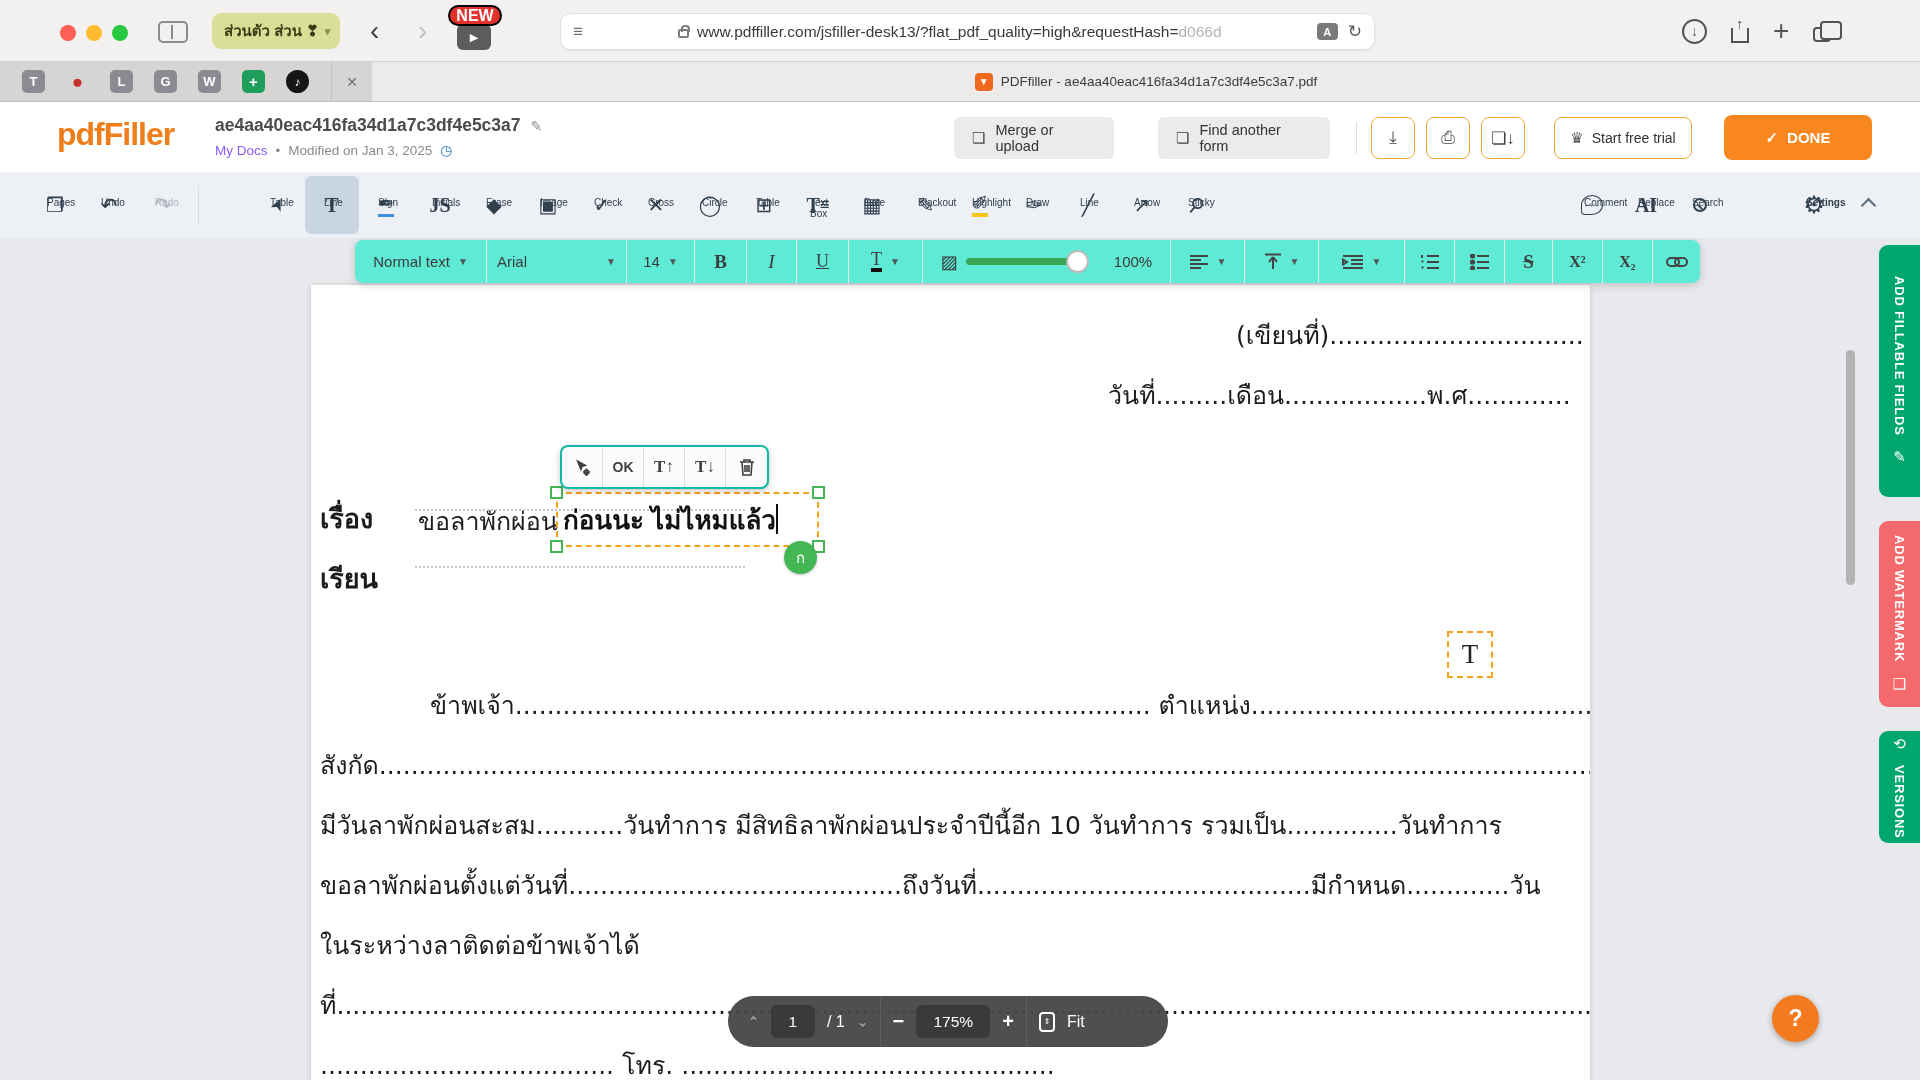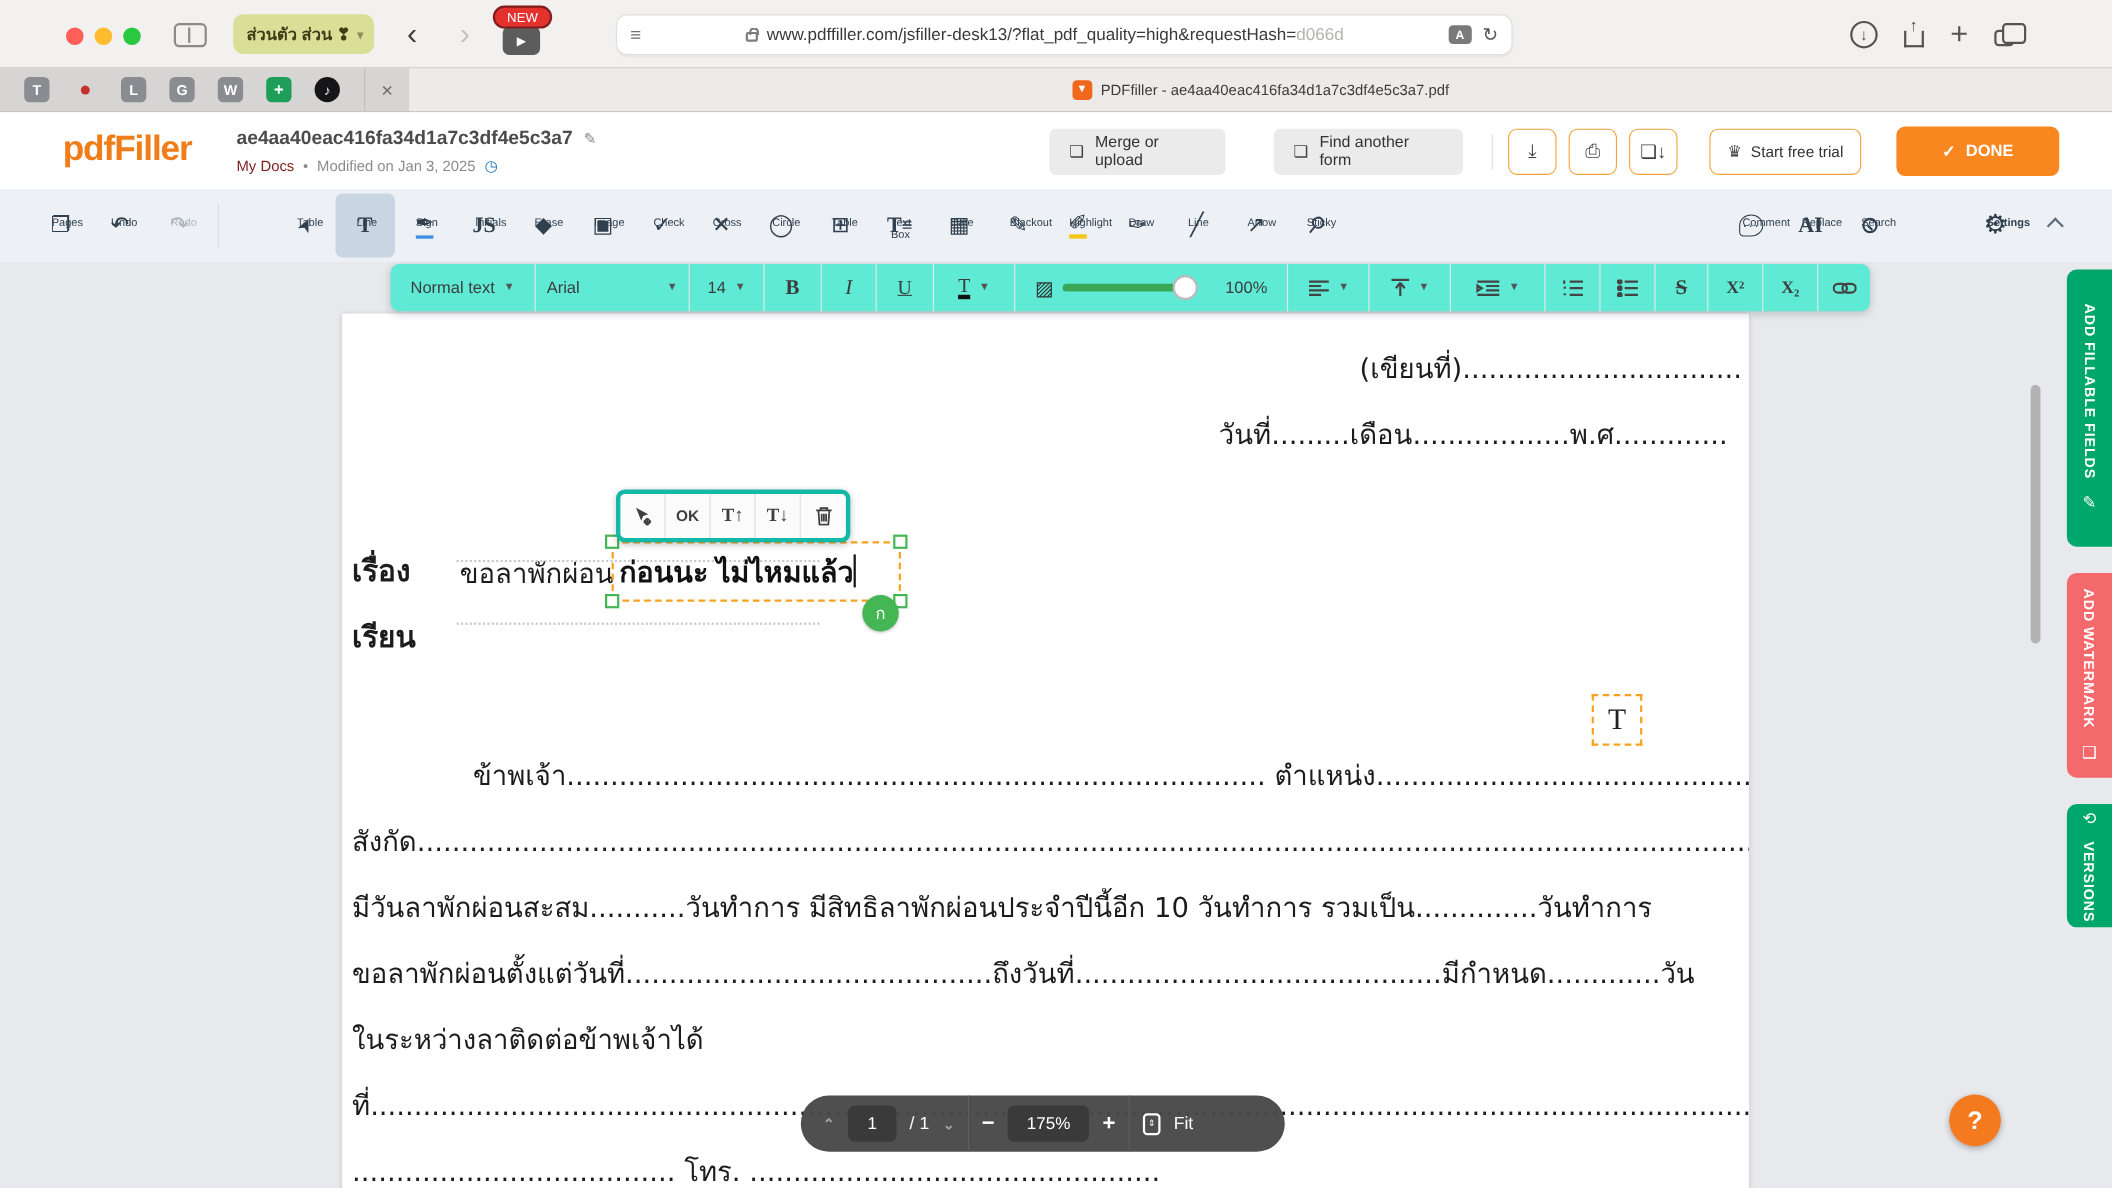--- a/index.html
+++ b/index.html
@@ -10,21 +10,21 @@
   .chrome{position:absolute;top:0;left:0;width:1920px;height:62px;background:#f2f1ef;border-bottom:1px solid #d2d0ce}
   .tl{position:absolute;top:25px;width:16px;height:16px;border-radius:50%}
   .tl.r{left:60px;background:#ff5f57}.tl.y{left:86px;background:#febc2e}.tl.g{left:112px;background:#28c840}
   .sb-toggle{position:absolute;left:158px;top:21px;width:30px;height:22px;border:2px solid #8b8b8b;border-radius:5px}
   .sb-toggle::before{content:"";position:absolute;left:4px;top:2px;bottom:2px;width:7px;border-right:2px solid #8b8b8b}
   .profile-pill{position:absolute;left:212px;top:13px;height:36px;padding:0 10px 0 12px;background:#d9df97;border-radius:9px;display:flex;align-items:center;gap:6px;font-size:15px;font-weight:bold;color:#3d3d15}
   .profile-pill .chev{font-size:11px;color:#8a8f5a}
   .navbtn{position:absolute;top:16px;font-size:28px;line-height:30px;color:#3d3d3d}
   .navbtn.fwd{color:#c3c2c0}
   .ytc{position:absolute;left:457px;top:24px;width:34px;height:26px;background:#5c5c5c;border-radius:6px;color:#fff;font-size:11px;display:flex;align-items:center;justify-content:center}
-  .newbadge{position:absolute;left:448px;top:5px;width:54px;height:21px;background:#e3312e;color:#fff;font-size:12px;font-weight:normal;border-radius:11px;border:2px solid #7f1d1d;display:flex;align-items:center;justify-content:center;z-index:3}
+  .newbadge{position:absolute;left:448px;top:5px;width:54px;height:21px;background:#e3312e;color:#fff;font-size:16px;font-weight:bold;border-radius:11px;border:2px solid #000000;display:flex;align-items:center;justify-content:center;z-index:3}
   .urlbar{position:absolute;left:560px;top:13px;width:815px;height:37px;background:#fff;border:1px solid #e2e0de;border-radius:10px;display:flex;align-items:center;padding:0 12px;box-shadow:0 1px 2px rgba(0,0,0,.05)}
   .reader-i{font-size:17px;color:#6d6d6d;margin-right:auto}
   .urlmid{display:flex;align-items:center;gap:8px;margin:0 auto}
   .lock{width:11px;height:9px;border:2px solid #7c7c7c;border-radius:2px;position:relative;margin-top:4px}
   .lock::before{content:"";position:absolute;left:1px;top:-6px;width:5px;height:5px;border:2px solid #7c7c7c;border-bottom:none;border-radius:4px 4px 0 0}
   .urltxt{font-size:15.5px;color:#3a3a3a;white-space:nowrap}
   .urltail{color:#b5b3b1}
   .urlright{display:flex;align-items:center;gap:10px;margin-left:auto}
   .transl{width:21px;height:17px;background:#7a7a7a;border-radius:4px;color:#fff;font-size:11px;font-weight:bold;display:flex;align-items:center;justify-content:center}
   .reload{font-size:17px;color:#565656}
@@ -50,21 +50,21 @@
   .tab2{flex:1;background:#edebe9;color:#3c3c3c}
   .wpfav{width:20px;height:20px;border-radius:50%;background:radial-gradient(circle at 35% 35%,#e13fae,#8b2fc9)}
   .pdffav{width:18px;height:18px;background:#f0681e;border-radius:4px;color:#fff;font-size:10px;display:flex;align-items:center;justify-content:center}
 
   
   .apphdr{position:absolute;top:102px;left:0;width:1920px;height:70px;background:#fff}
   .logo{position:absolute;left:57px;top:14px;font-size:32px;font-weight:bold;color:#ef7e1a;letter-spacing:-1px}
   .doctitle{position:absolute;left:215px;top:13px;font-size:17.5px;font-weight:bold;color:#4c4c4c;display:flex;gap:10px;align-items:center}
   .doctitle .pencil{font-size:14px;color:#8a8a8a;font-weight:normal}
   .docmeta{position:absolute;left:215px;top:40px;font-size:13.5px;color:#8b8b8b;display:flex;gap:8px;align-items:center}
-  .docmeta .mydocs{color:#7f1d1d}
+  .docmeta .mydocs{color:#8b5cf6}
   .docmeta .clock{color:#2f80c2;font-size:14px}
   .hbtn{position:absolute;top:15px;height:42px;background:#ebebeb;border-radius:6px;display:flex;align-items:center;gap:10px;padding:0 18px;font-size:14.5px;color:#333}
   .hbtn .di{font-size:15px;color:#444}
   .hdiv{position:absolute;top:20px;width:1px;height:32px;background:#ddd}
   .oibtn{position:absolute;top:15px;width:44px;height:42px;border:1.5px solid #f2a438;border-radius:8px;background:#fff;display:flex;align-items:center;justify-content:center;color:#3f3f3f;font-size:17px}
   .trialbtn{position:absolute;left:1554px;top:15px;width:138px;height:42px;border:1.5px solid #f2a438;border-radius:8px;background:#fff;display:flex;align-items:center;justify-content:center;gap:8px;font-size:14px;color:#333}
   .trialbtn .crown{color:#4a4a4a;font-size:15px}
   .donebtn{position:absolute;left:1724px;top:13px;width:148px;height:45px;background:#f8871f;border-radius:8px;display:flex;align-items:center;justify-content:center;gap:9px;color:#fff;font-size:15px;font-weight:bold}
 
   
@@ -101,21 +101,21 @@
   .fB{font-family:"Liberation Serif",serif;font-weight:bold;font-size:19px}
   .fI{font-family:"Liberation Serif",serif;font-style:italic;font-size:19px}
   .fU{font-family:"Liberation Serif",serif;text-decoration:underline;font-size:18px}
   .fT{font-family:"Liberation Serif",serif;font-size:18px;border-bottom:4px solid #111;line-height:17px}
   .opic{font-size:18px;color:#333}
   .slider{width:112px;height:7px;background:#3aa757;border-radius:4px;position:relative}
   .slider .knob{position:absolute;right:-11px;top:-8px;width:23px;height:23px;background:#fff;border:2px solid #bbb;border-radius:50%}
   .micon{stroke:#444;stroke-width:2;fill:none}
 
   
-  .minitb{position:absolute;display:flex;background:#fbfbfb;border:4px solid #14b8a6;border-radius:8px;box-shadow:0 2px 6px rgba(0,0,0,.22);z-index:6}
+  .minitb{position:absolute;display:flex;background:#fbfbfb;border:2px solid #14b8a6;border-radius:8px;box-shadow:0 2px 6px rgba(0,0,0,.22);z-index:6}
   .mtb{width:41px;height:40px;display:flex;align-items:center;justify-content:center;border-right:1px solid #dcdcdc;font-size:14px;color:#3f3f3f;font-weight:bold}
   .mtb:last-child{border-right:none}
   .tarrow{font-family:"Liberation Serif",serif;font-size:17px;font-weight:bold}
 
   
   .selbox{position:absolute;border:2px dashed #f7a21d;z-index:4}
   .handle{position:absolute;width:13px;height:13px;background:#fff;border:2px solid #44b754;z-index:5}
   .typed{position:absolute;font-family:"DejaVu Sans",sans-serif;font-weight:bold;font-size:26px;color:#111;white-space:nowrap;z-index:4}
   .caret{display:inline-block;width:2.5px;height:30px;background:#111;vertical-align:-5px}
   .kbadge{position:absolute;width:33px;height:33px;border-radius:50%;background:#44b754;color:#fff;font-size:15px;display:flex;align-items:center;justify-content:center;z-index:6;box-shadow:0 1px 3px rgba(0,0,0,.25)}

